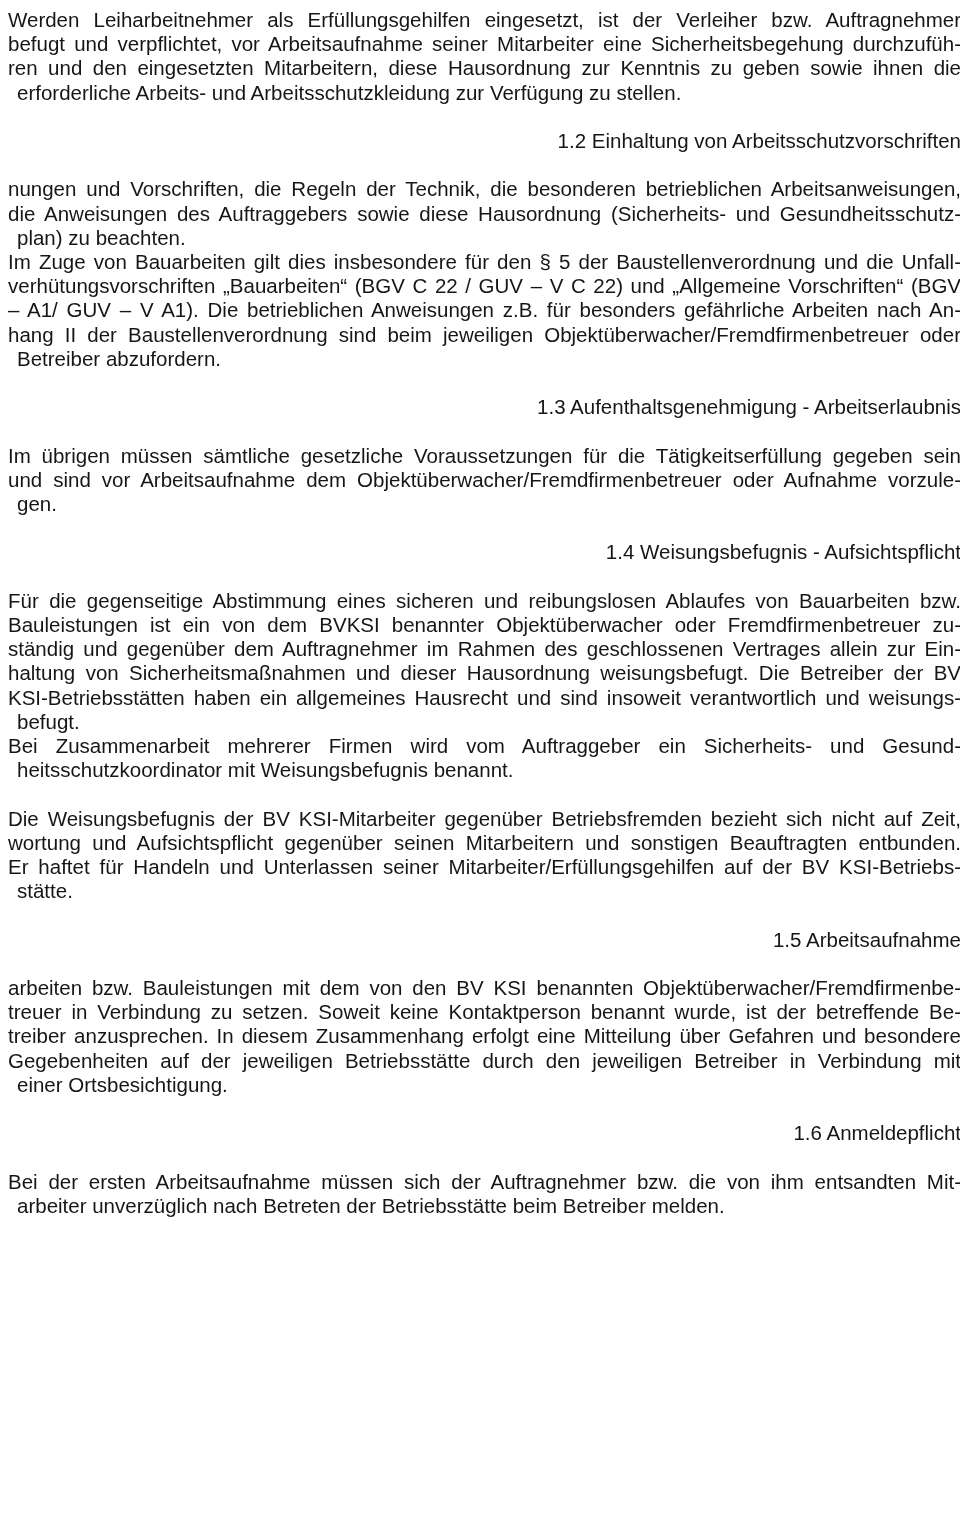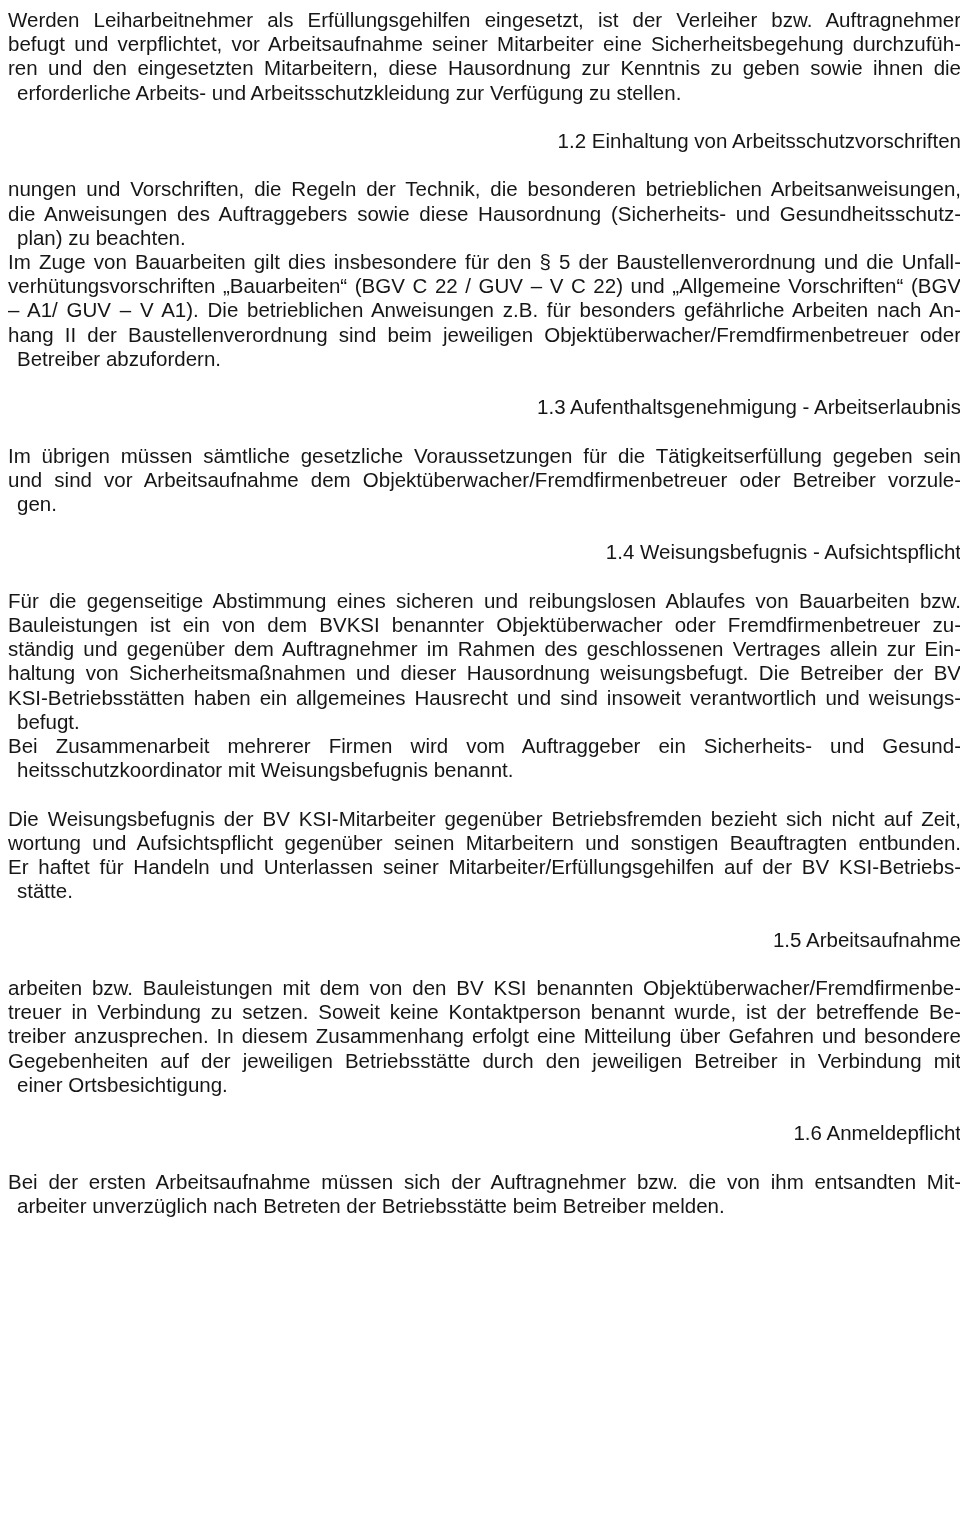--- a/index.html
+++ b/index.html
@@ -67,21 +67,21 @@
     <div class="para">
       <div class="line">Im Zuge von Bauarbeiten gilt dies insbesondere für den § 5 der Baustellenverordnung und die Unfall-</div>
       <div class="line">verhütungsvorschriften „Bauarbeiten“ (BGV C 22 / GUV – V C 22) und „Allgemeine Vorschriften“ (BGV</div>
       <div class="line">– A1/ GUV – V A1).  Die betrieblichen Anweisungen z.B. für besonders gefährliche Arbeiten nach An-</div>
       <div class="line">hang II der Baustellenverordnung sind beim jeweiligen Objektüberwacher/Fremdfirmenbetreuer oder</div>
       <div class="line last">Betreiber abzufordern.</div>
     </div>
     <div class="heading">1.3 Aufenthaltsgenehmigung - Arbeitserlaubnis</div>
     <div class="para">
       <div class="line">Im übrigen müssen sämtliche gesetzliche Voraussetzungen für die Tätigkeitserfüllung gegeben sein</div>
-      <div class="line">und sind vor Arbeitsaufnahme dem Objektüberwacher/Fremdfirmenbetreuer oder Betreiber vorzule-</div>
+      <div class="line">und sind vor Arbeitsaufnahme dem Objektüberwacher/Fremdfirmenbetreuer oder Aufnahme vorzule-</div>
       <div class="line last">gen.</div>
     </div>
     <div class="heading">1.4 Weisungsbefugnis - Aufsichtspflicht</div>
     <div class="para">
       <div class="line">Für die gegenseitige Abstimmung eines sicheren und reibungslosen Ablaufes von Bauarbeiten bzw.</div>
       <div class="line">Bauleistungen ist ein von dem BVKSI benannter Objektüberwacher oder Fremdfirmenbetreuer zu-</div>
       <div class="line">ständig und gegenüber dem Auftragnehmer im Rahmen des geschlossenen Vertrages allein zur Ein-</div>
       <div class="line">haltung von Sicherheitsmaßnahmen und dieser Hausordnung weisungsbefugt.  Die Betreiber der BV</div>
       <div class="line">KSI-Betriebsstätten haben ein allgemeines Hausrecht und sind insoweit verantwortlich und weisungs-</div>
       <div class="line last">befugt.</div>

